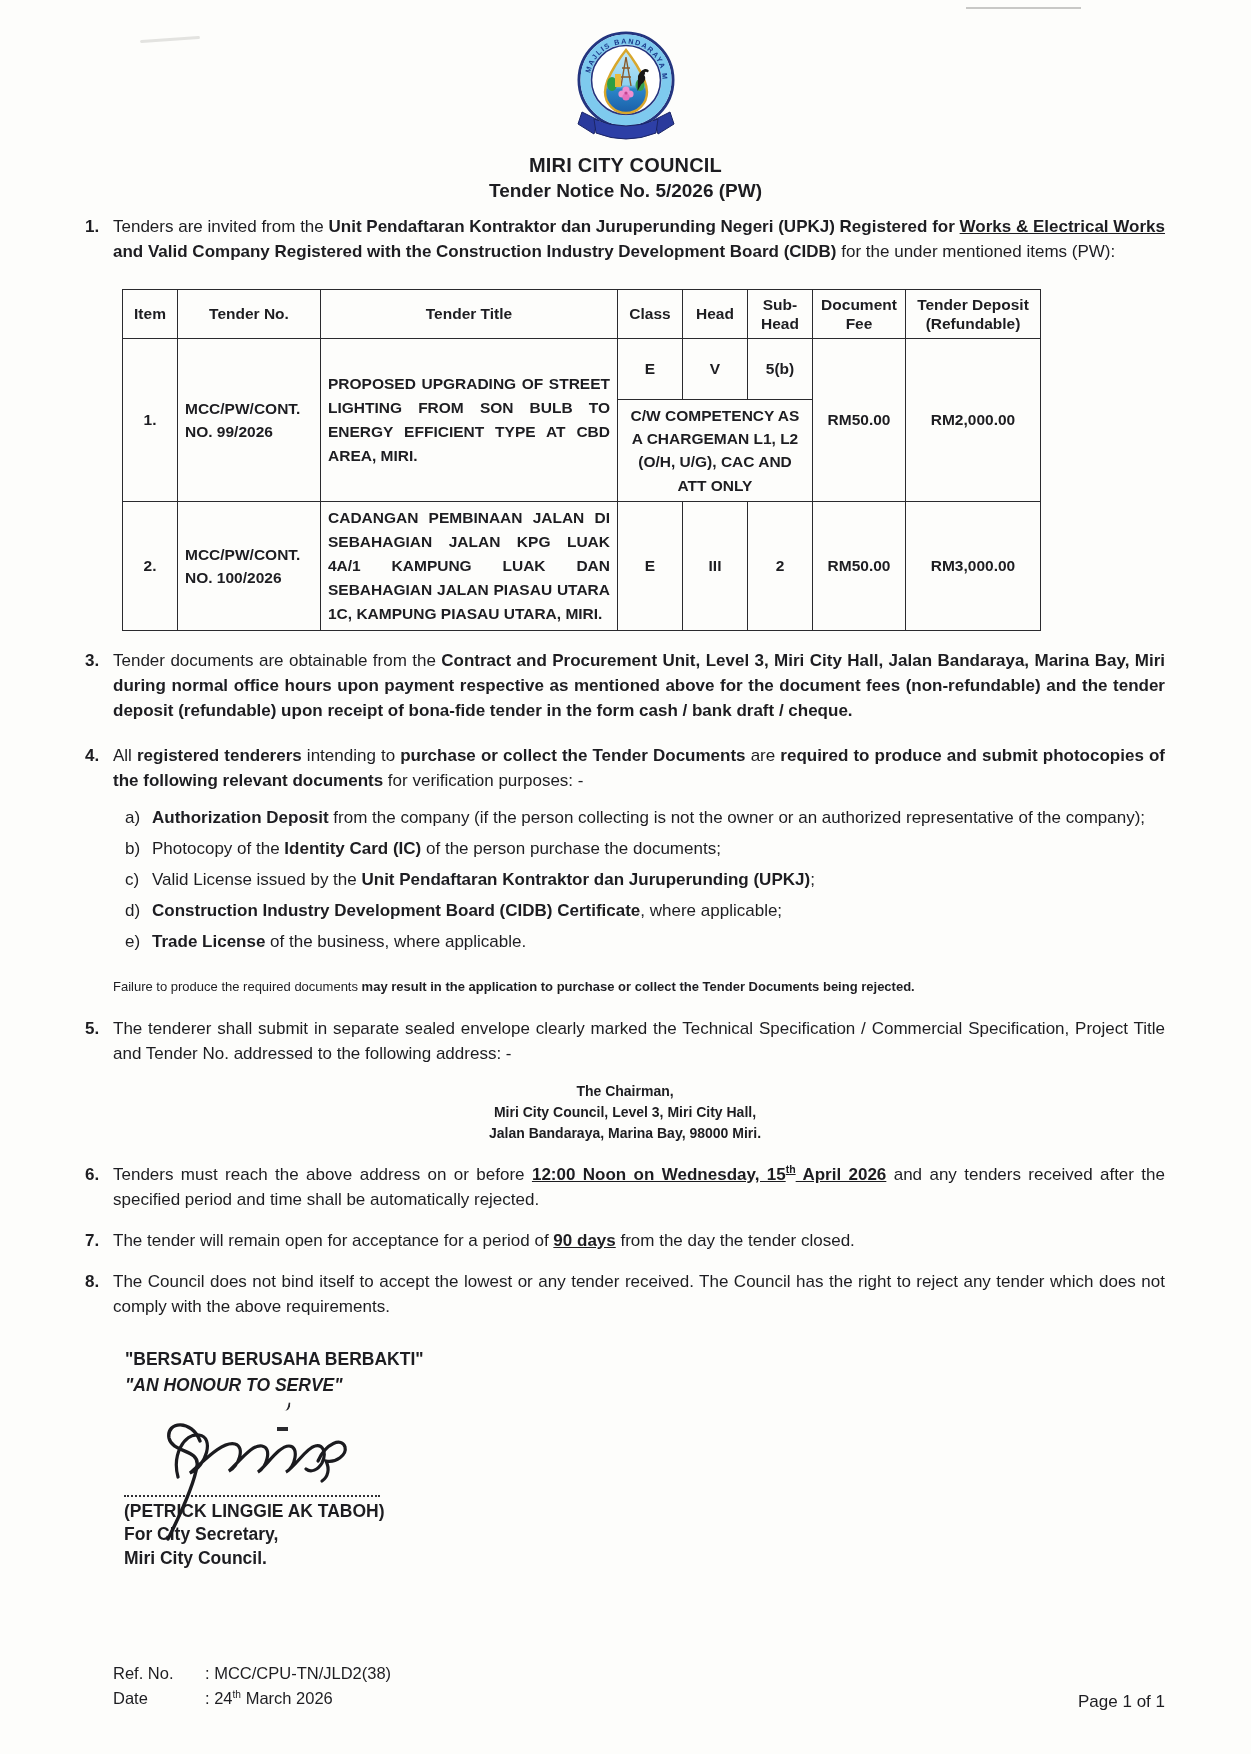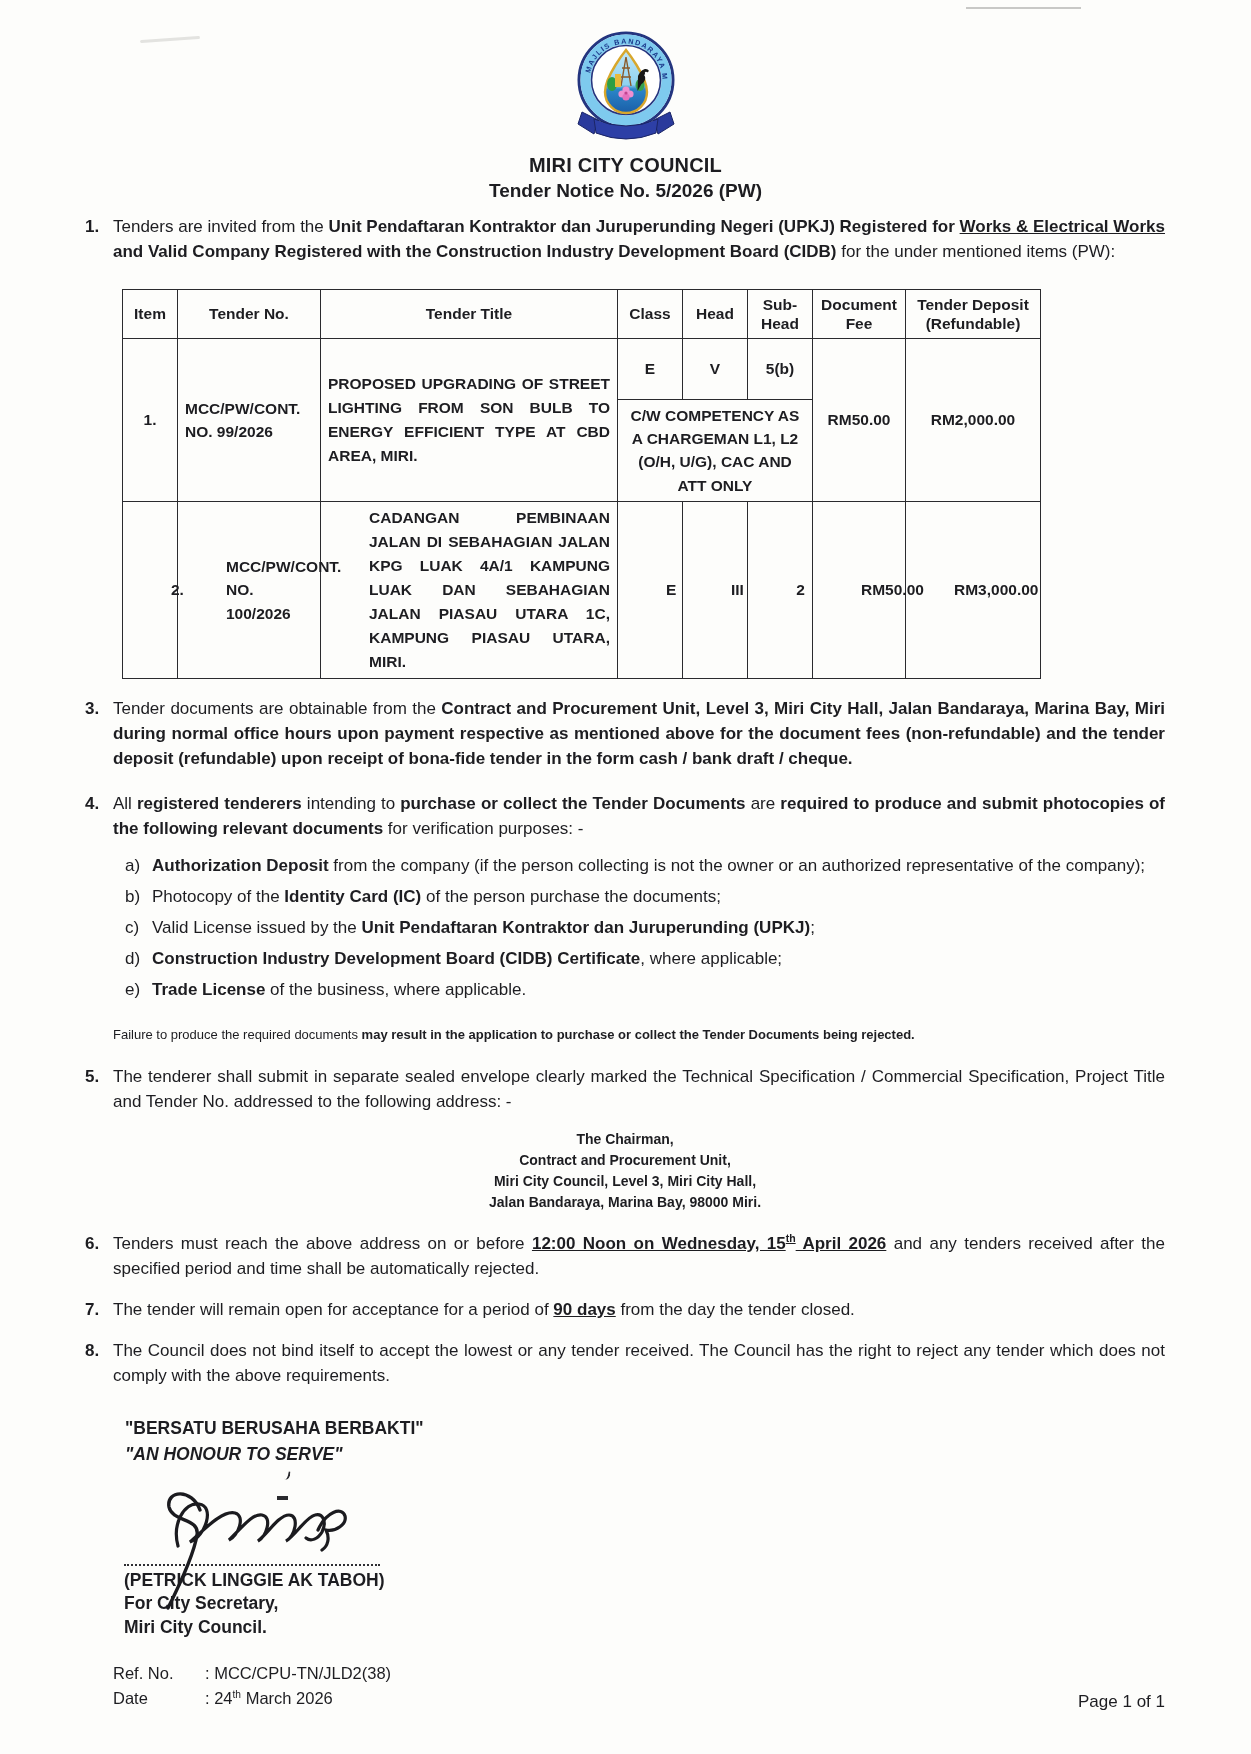--- a/index.html
+++ b/index.html
@@ -34,21 +34,21 @@
 
   
   table.tender{border-collapse:collapse;margin:24px 0 0 37px;table-layout:fixed;width:918px;font-size:15.5px;}
   table.tender th, table.tender td{border:1.7px solid #2a2a2e;font-weight:bold;vertical-align:middle;padding:4px 7px;}
   table.tender th{height:40px;text-align:center;line-height:1.25;}
   td.cc{text-align:center;}
   td.tno{text-align:left;padding-left:13px;line-height:1.5;}
   td.ttl{text-align:justify;line-height:1.55;padding:8px 11px;}
   tr.sub-top td{height:52px;}
   tr.sub-bot td{height:84px;line-height:1.5;}
-  tr.row2 td{height:110px;padding-left:48px;}
+  tr.row2 td{height:110px;}
 
   
   .sublist{margin:12px 0 0 40px;font-size:17px;line-height:1.47;}
   .subli{display:flex;margin-top:6px;}
   .subli .lbl{width:27px;flex:0 0 27px;}
   .subli .txt{flex:1;text-align:justify;}
 
   .plain-par{margin:22px 0 0 28px;font-size:13px;line-height:1.47;text-align:justify;}
 
   
@@ -221,21 +221,20 @@
 
     <div class="plain-par"><span>Failure to produce the required documents </span><span class="b">may result in the application to purchase or collect the Tender Documents being rejected.</span></div>
 
     <div class="li" style="margin-top:21px;">
       <div class="num">5.</div>
       <div class="txt"><span>The tenderer shall submit in separate sealed envelope clearly marked the Technical Specification / Commercial Specification, Project Title and Tender No. addressed to the following address: -</span></div>
     </div>
 
     <div class="address">
       <div>The Chairman,</div>
-      <div>Contract and Procurement Unit,</div>
       <div>Miri City Council, Level 3, Miri City Hall,</div>
       <div>Jalan Bandaraya, Marina Bay, 98000 Miri.</div>
     </div>
 
     <div class="li" style="margin-top:19px;">
       <div class="num">6.</div>
       <div class="txt"><span>Tenders must reach the above address on or before </span><span class="b u">12:00 Noon on Wednesday, 15</span><sup class="b u">th</sup><span class="b u"> April 2026</span><span> and any tenders received after the specified period and time shall be automatically rejected.</span></div>
     </div>
 
     <div class="li" style="margin-top:16px;">

